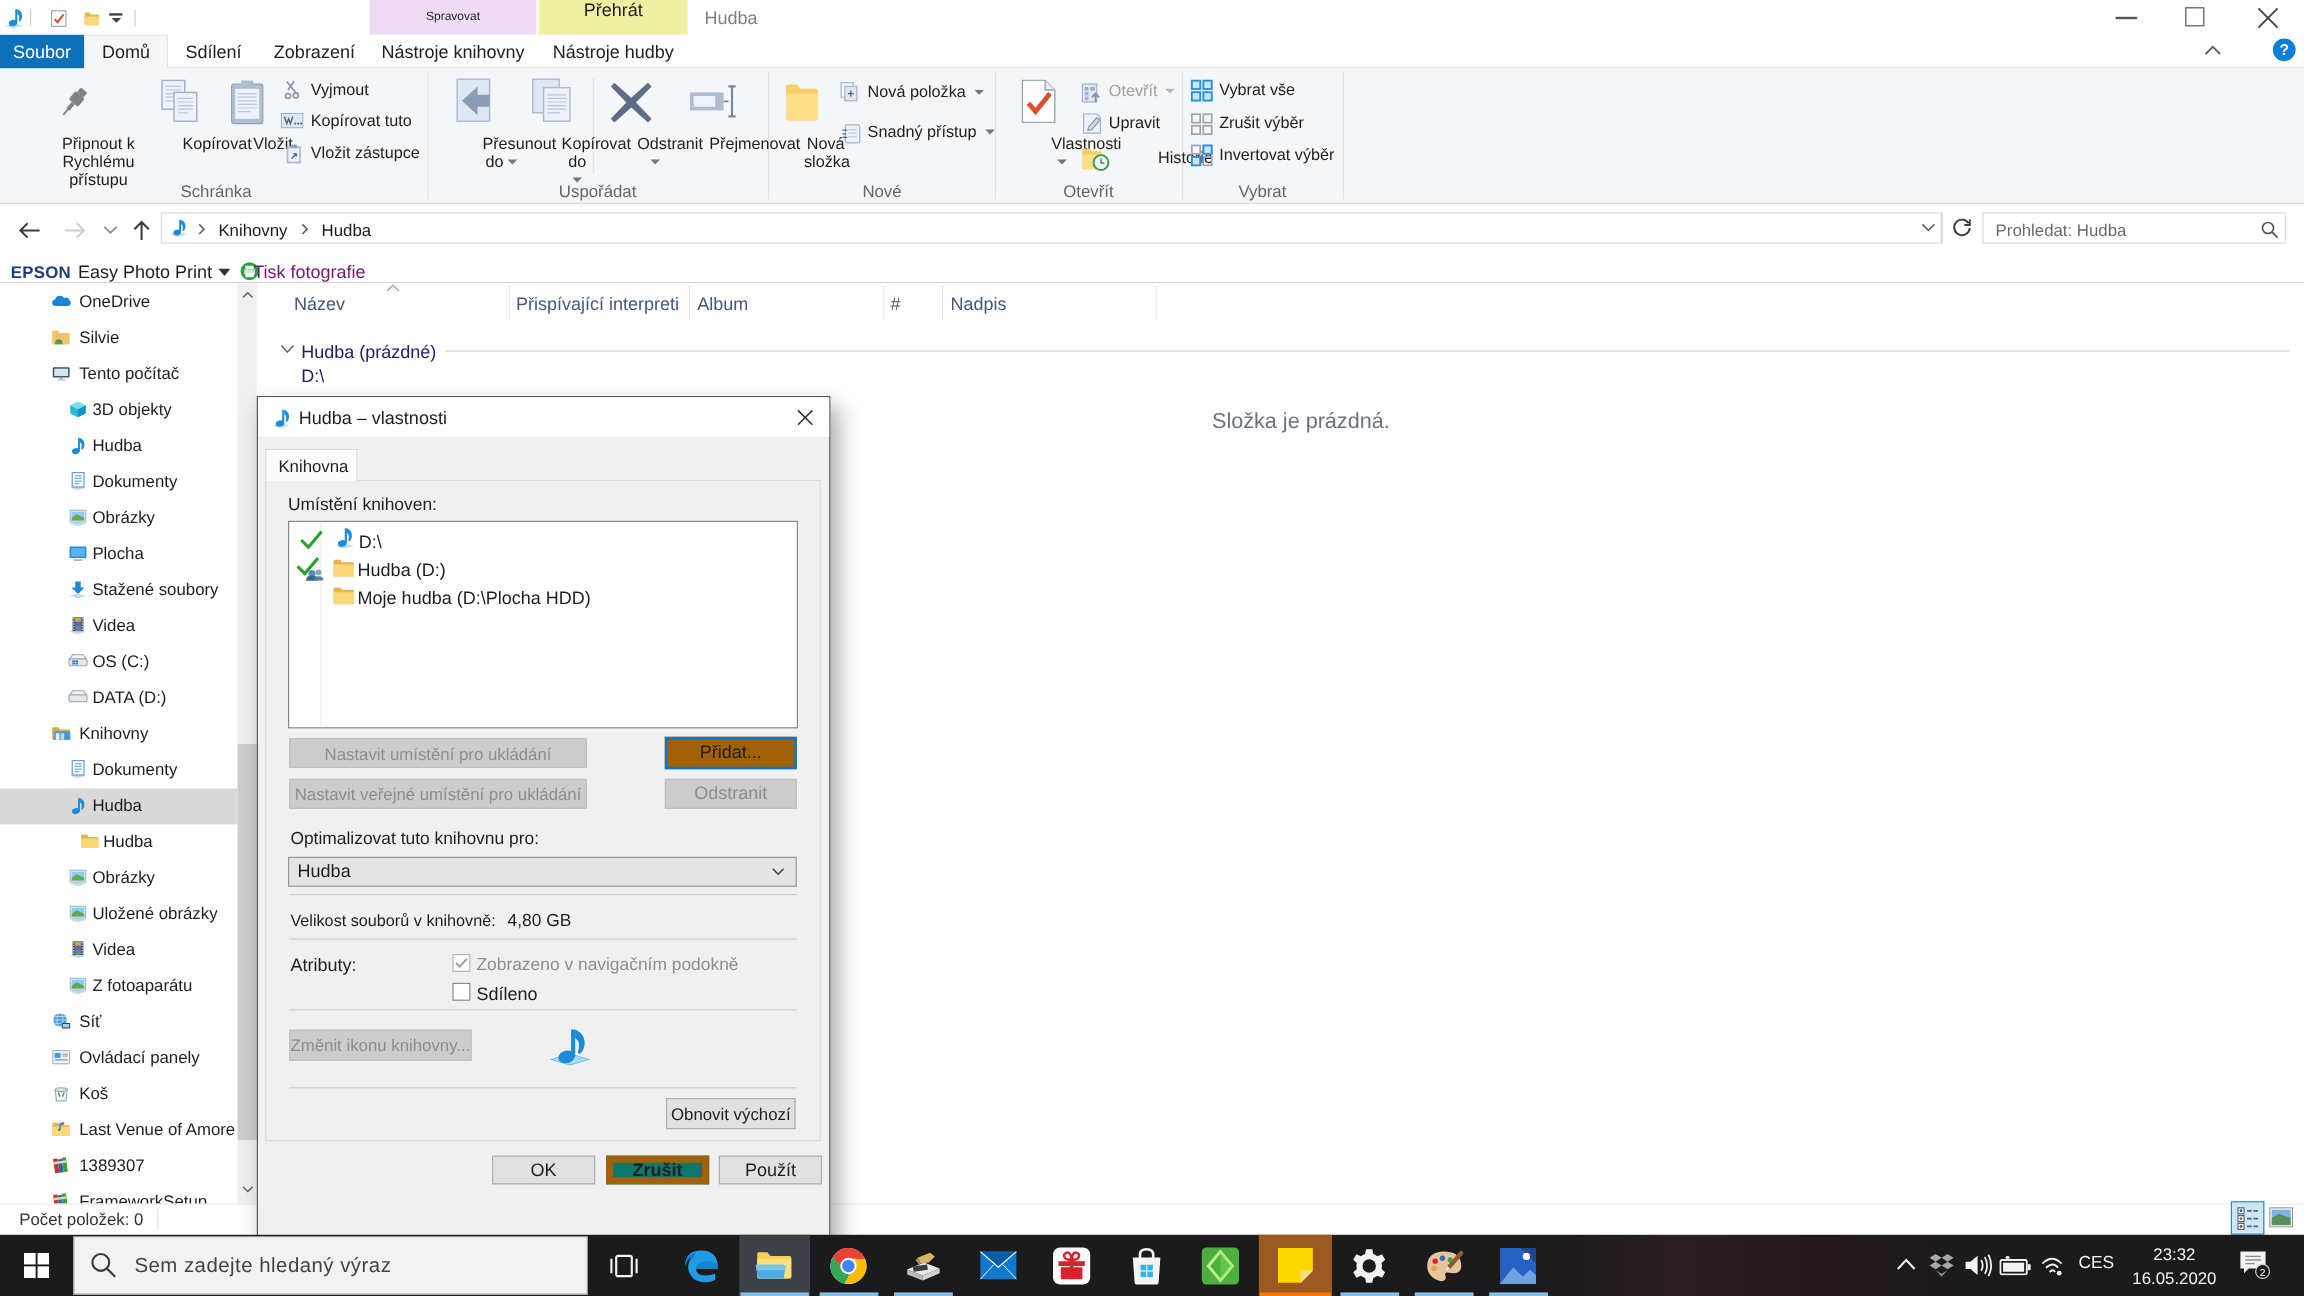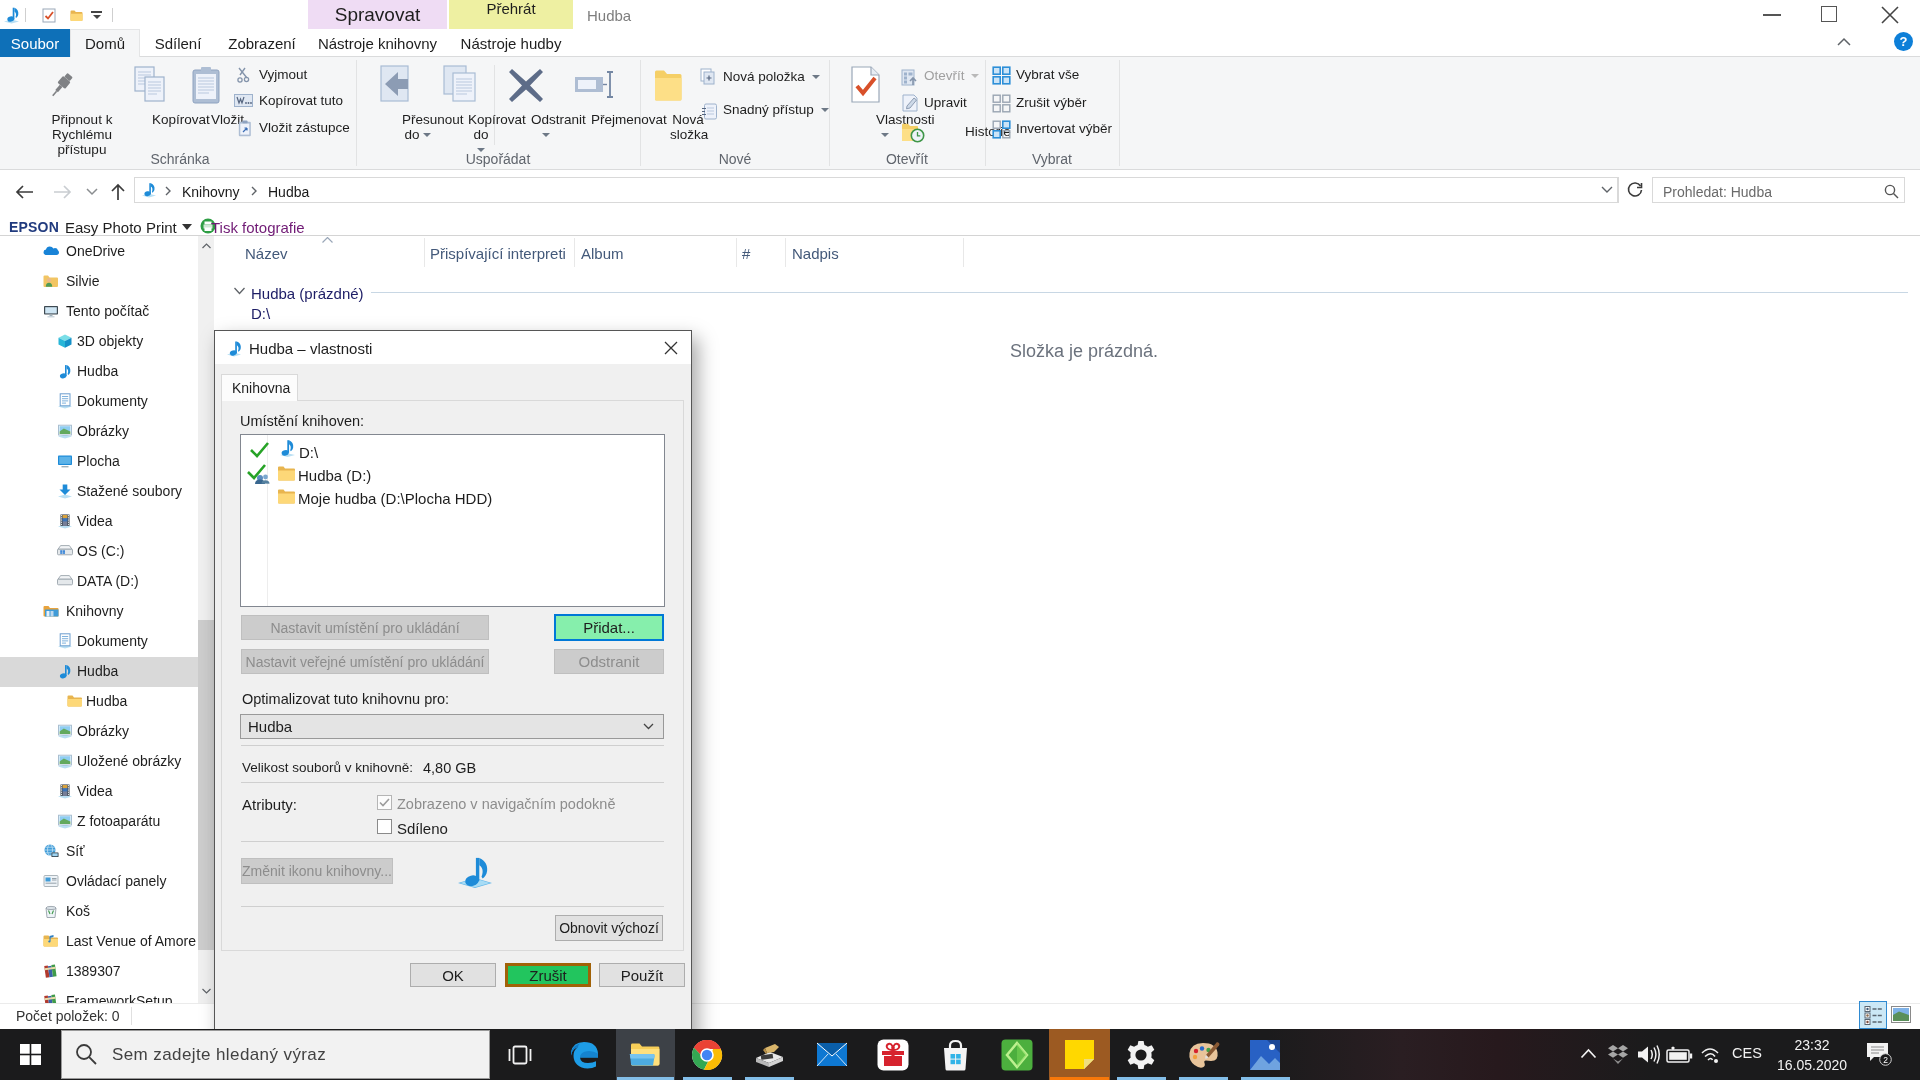--- a/index.html
+++ b/index.html
@@ -15,21 +15,21 @@
   .caret { display:inline-block; width:0; height:0; border-left:4px solid transparent; border-right:4px solid transparent; border-top:4px solid #6d7886; vertical-align:middle; }
 </style>
 </head>
 <body>
 <div id="stage">
 
 <div class="abs" style="left:0;top:0;width:1920px;height:30px;background:#fff;"></div>
 
 <div class="abs" style="left:308px;top:0;width:139px;height:29px;background:#efdcf4;"></div>
 <div class="abs" style="left:449px;top:0;width:124px;height:29px;background:#eef0a2;"></div>
-<div class="abs ctr" style="left:308px;top:0;width:139px;height:29px;font-size:19px;color:#1e1e1e;">Spravovat</div>
+<div class="abs ctr" style="left:308px;top:0;width:139px;height:29px;font-size:10px;color:#1e1e1e;">Spravovat</div>
 <div class="abs ctr" style="left:449px;top:0;width:124px;height:17px;font-size:15px;color:#1e1e1e;">Přehrát</div>
 <div class="abs" style="left:587px;top:7px;font-size:15px;color:#7e7e7e;">Hudba</div>
 
 <svg class="abs" style="left:3px;top:5px;" width="18" height="20" viewBox="0 0 18 20">
       <path d="M1 16.5 L8.5 14.5 L16 16.5 L8.5 18.5 Z" fill="#b9dff3"></path>
       <rect x="9.7" y="2.7" width="1.7" height="11.6" fill="#1e8bd8"></rect>
       <ellipse cx="7.8" cy="14.1" rx="3.5" ry="2.6" fill="#1e8bd8" transform="rotate(-14 7.8 14.1)"></ellipse>
       <path d="M11.4 2.7 C 14.3 3.9 15.7 6.3 15.3 9.3 C 15.1 11.1 14.1 12.3 13.1 13.0 L 12.5 12.1 C 13.7 9.3 12.9 7.3 11.4 6.4 Z" fill="#1e8bd8"></path>
     </svg>
 <div class="abs" style="left:25px;top:8px;width:1px;height:14px;background:#cfcfcf;"></div>
@@ -594,21 +594,21 @@
         <path d="M1 6.5 L18 6.5 L18 15.5 Q18 16.5 17 16.5 L2 16.5 Q1 16.5 1 15.5 Z" fill="#fdd878"></path>
       </svg>
   <div class="abs" style="left:83px;top:136px;font-size:15px;color:#1e1e1e;">Hudba (D:)</div>
   <svg class="abs" style="left:62px;top:156px;" width="19" height="18" viewBox="0 0 19 18">
         <path d="M1 3.5 Q1 2.5 2 2.5 L6.5 2.5 L8 4.5 L17 4.5 Q18 4.5 18 5.5 L18 15.5 Q18 16.5 17 16.5 L2 16.5 Q1 16.5 1 15.5 Z" fill="#e8b54f"></path>
         <path d="M1 6.5 L18 6.5 L18 15.5 Q18 16.5 17 16.5 L2 16.5 Q1 16.5 1 15.5 Z" fill="#fdd878"></path>
       </svg>
   <div class="abs" style="left:83px;top:159px;font-size:15px;color:#1e1e1e;">Moje hudba (D:\Plocha HDD)</div>
 
   <div class="abs ctr" style="left:26px;top:284px;width:248px;height:25px;background:#ccc;border:1px solid #bfbfbf;font-size:14px;color:#8d8d8d;white-space:nowrap;">Nastavit umístění pro ukládání</div>
-  <div class="abs ctr" style="left:339px;top:283px;width:110px;height:27px;background:#86efac;border:2px solid #0078d7;font-size:15px;color:#1e1e1e;">Přidat...</div>
+  <div class="abs ctr" style="left:339px;top:283px;width:110px;height:27px;background:#a16207;border:2px solid #0078d7;font-size:15px;color:#1e1e1e;">Přidat...</div>
   <div class="abs ctr" style="left:26px;top:318px;width:248px;height:25px;background:#ccc;border:1px solid #bfbfbf;font-size:14px;color:#8d8d8d;white-space:nowrap;">Nastavit veřejné umístění pro ukládání</div>
   <div class="abs ctr" style="left:339px;top:318px;width:110px;height:25px;background:#ccc;border:1px solid #bfbfbf;font-size:15px;color:#8d8d8d;">Odstranit</div>
 
   <div class="abs" style="left:27px;top:360px;font-size:14.5px;color:#1e1e1e;">Optimalizovat tuto knihovnu pro:</div>
   <div class="abs" style="left:25px;top:383px;width:424px;height:25px;background:#e4e4e4;border:1px solid #999;"></div>
   <div class="abs" style="left:33px;top:387px;font-size:15px;color:#1e1e1e;">Hudba</div>
   <svg class="abs" style="left:428px;top:392px;" width="11" height="7" viewBox="0 0 11 7">
         <path d="M1 1 L5.5 5.5 L10 1" stroke="#444" stroke-width="1.3" fill="none"></path>
       </svg>
   <div class="abs" style="left:26px;top:414px;width:423px;height:1px;background:#cfcfcf;"></div>
@@ -629,21 +629,21 @@
         <path d="M2 30 L19 25 L36 30 L19 35 Z" fill="#5fb4e8"></path>
         <path d="M4 30 L19 25.6 L34 30 L19 34.2 Z" fill="#a8dcf5"></path>
         <rect x="19.9" y="4.9" width="3.4" height="23.2" fill="#1e8bd8"></rect>
         <ellipse cx="16.1" cy="27.7" rx="7.0" ry="5.2" fill="#1e8bd8" transform="rotate(-14 16.1 27.7)"></ellipse>
         <path d="M23.3 4.9 C 29.1 7.3 31.9 12.1 31.1 18.1 C 30.7 21.7 28.7 24.1 26.7 25.5 L 25.5 23.7 C 27.9 18.1 26.3 14.1 23.3 12.3 Z" fill="#1e8bd8"></path>
       </svg>
   <div class="abs" style="left:26px;top:575px;width:423px;height:1px;background:#cfcfcf;"></div>
   <div class="abs ctr" style="left:340px;top:584px;width:108px;height:26px;background:#e1e1e1;border:1px solid #adadad;font-size:14px;color:#1e1e1e;white-space:nowrap;">Obnovit výchozí</div>
 
   <div class="abs ctr" style="left:195px;top:632px;width:86px;height:24px;background:#e1e1e1;border:1px solid #adadad;font-size:15px;color:#1e1e1e;">OK</div>
-  <div class="abs ctr" style="left:290px;top:632px;width:86px;height:24px;background:#22c55e;border:3px solid #a16207;font-size:15px;color:#1e1e1e;">Zrušit</div>
+  <div class="abs ctr" style="left:290px;top:632px;width:86px;height:24px;background:#0f766e;border:6px solid #a16207;font-size:15px;color:#1e1e1e;font-weight:bold;">Zrušit</div>
   <div class="abs ctr" style="left:384px;top:632px;width:86px;height:24px;background:#e1e1e1;border:1px solid #adadad;font-size:15px;color:#1e1e1e;">Použít</div>
 </div>
 
 <div class="abs" id="taskbar" style="left:0;top:1029px;width:1920px;height:51px;background:linear-gradient(90deg,#1b1b1c 0%,#1b1b1c 66%,#2a1e22 73%,#27191d 78%,#1b1b1c 86%,#1b1b1c 100%);">
 
   <svg class="abs" style="left:20px;top:15px;" width="21" height="21" viewBox="0 0 21 21">
         <g fill="#fff">
           <rect x="0" y="0" width="9.7" height="9.7"></rect>
           <rect x="11.3" y="0" width="9.7" height="9.7"></rect>
           <rect x="0" y="11.3" width="9.7" height="9.7"></rect>

